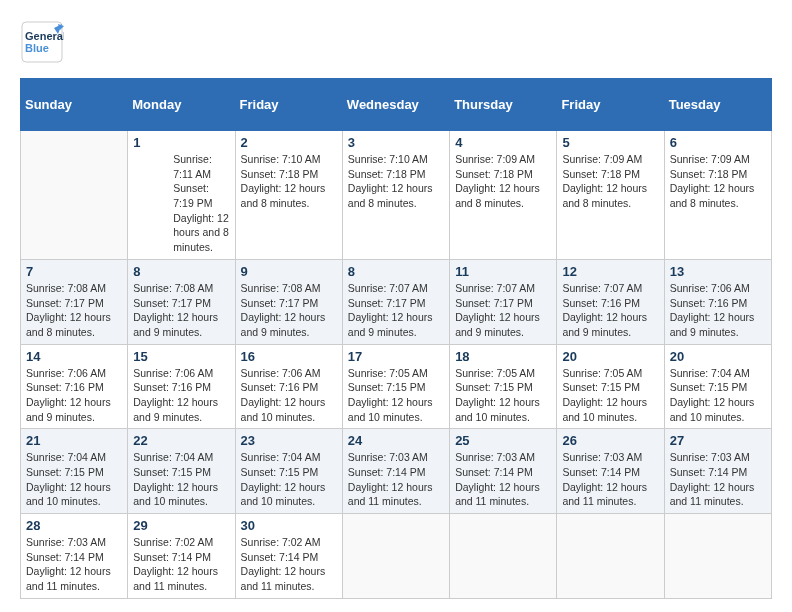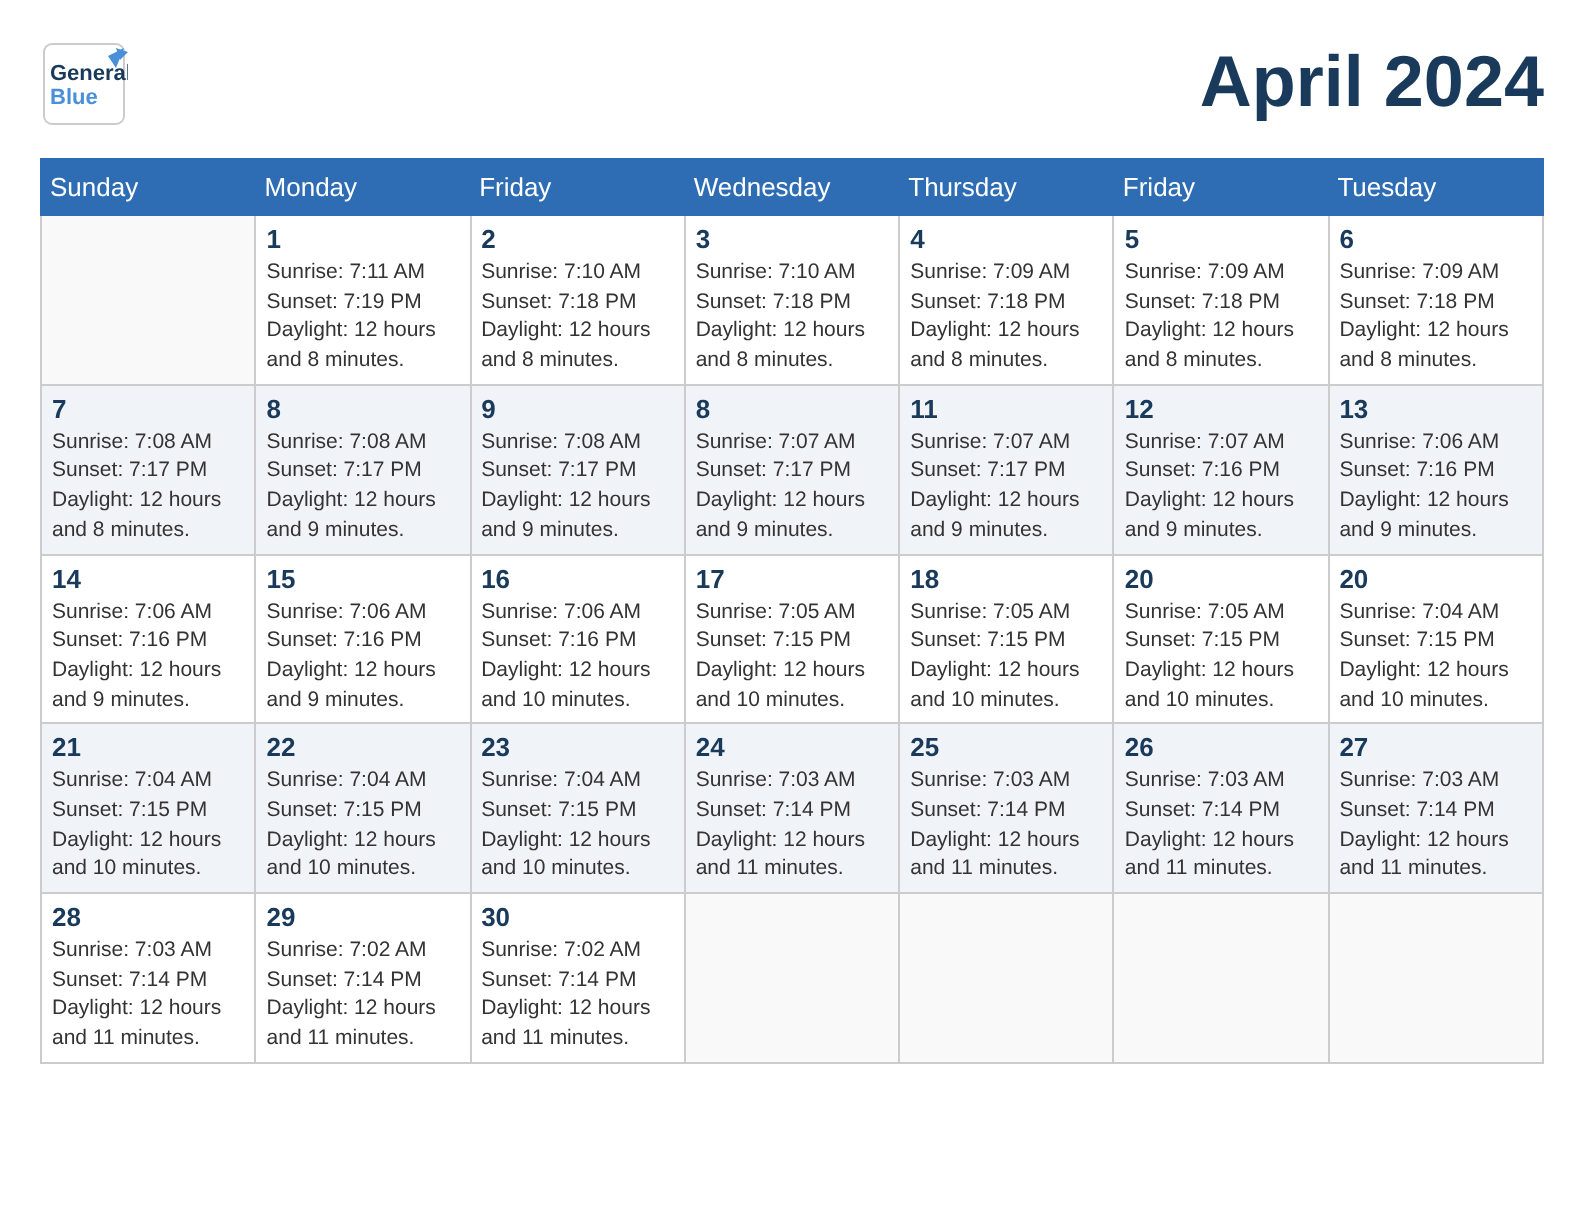--- a/index.html
+++ b/index.html
@@ -34,24 +34,24 @@
       color: #333;
     }
     table {
       width: 100%;
       border-collapse: collapse;
       font-size: 11px;
     }
     thead tr th {
       background: #2e6db4;
       color: #fff;
-      padding: 6px 4px;
+      padding: 18px 4px;
       text-align: left;
       font-size: 13px;
-      font-weight: normal;
+      font-weight: bold;
       border: 1px solid #2e6db4;
     }
     tbody tr {
       vertical-align: top;
     }
     tbody tr:nth-child(odd) {
       background: #fff;
     }
     tbody tr:nth-child(even) {
       background: #f0f4f8;
@@ -89,42 +89,41 @@
           <rect x="2" y="2" width="40" height="40" rx="4" fill="white" stroke="#ccc" stroke-width="1"></rect>
           <text x="5" y="20" font-family="Arial" font-weight="bold" font-size="11" fill="#1a3a5c">General</text>
           <text x="5" y="32" font-family="Arial" font-weight="bold" font-size="11" fill="#4a90d9">Blue</text>
           <polygon points="34,8 42,4 38,14" fill="#4a90d9"></polygon>
           <polygon points="38,4 44,6 40,10" fill="#4a90d9"></polygon>
         </svg>
       </div>
     </div>
   </div>
   <div class="title-block">
-    <div class="month-title">April 2024</div>
   </div>
 </div>
 
 <table>
   <thead>
     <tr>
     <th>Sunday</th>
         <th>Monday</th>
         <th>Friday</th>
         <th>Wednesday</th>
         <th>Thursday</th>
         <th>Friday</th>
         <th>Tuesday</th>
       </tr>
   </thead>
   <tbody id="calendar-body">
   <tr>
         <td class="empty-cell"></td>
         <td>
           <div class="day-num">1</div>
-          <div class="day-info" style="white-space: pre-line;">Sunrise: 7:11 AM
+          <div class="day-info" style="white-space: pre-line; margin-left: 40px;">Sunrise: 7:11 AM
 Sunset: 7:19 PM
 Daylight: 12 hours and 8 minutes.</div>
         </td>
         <td>
           <div class="day-num">2</div>
           <div class="day-info" style="white-space: pre-line;">Sunrise: 7:10 AM
 Sunset: 7:18 PM
 Daylight: 12 hours and 8 minutes.</div>
         </td>
         <td>

